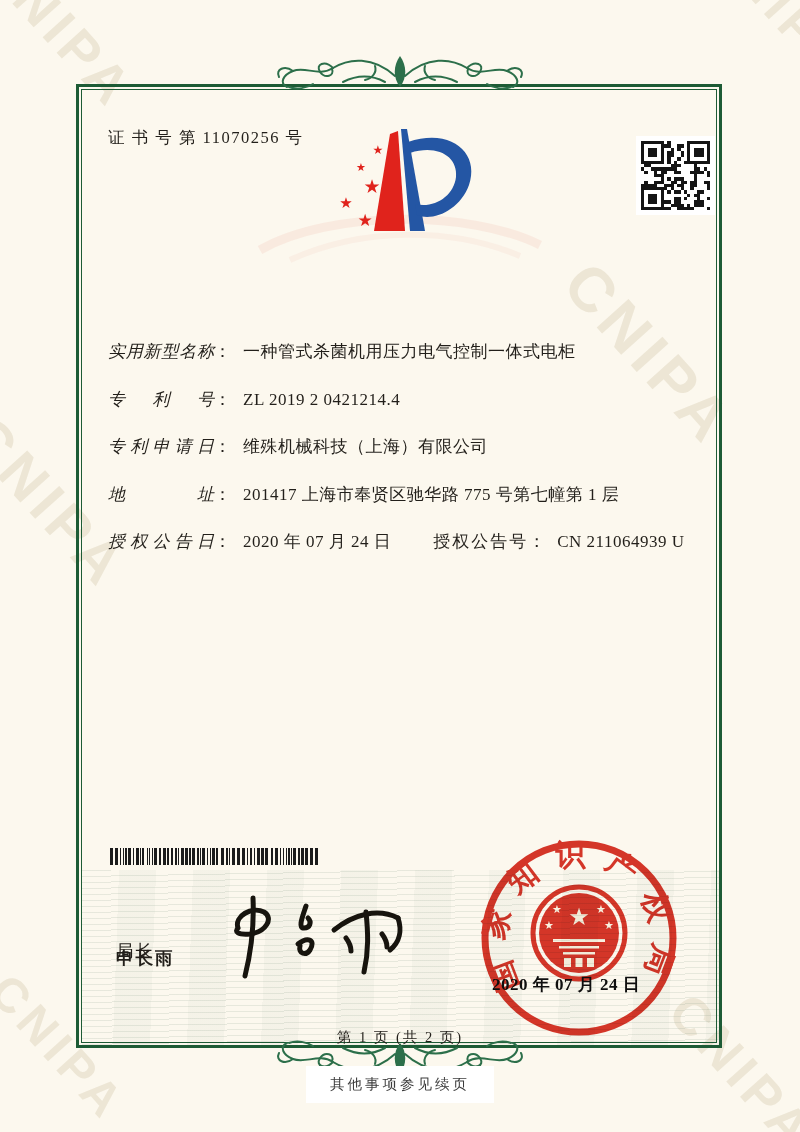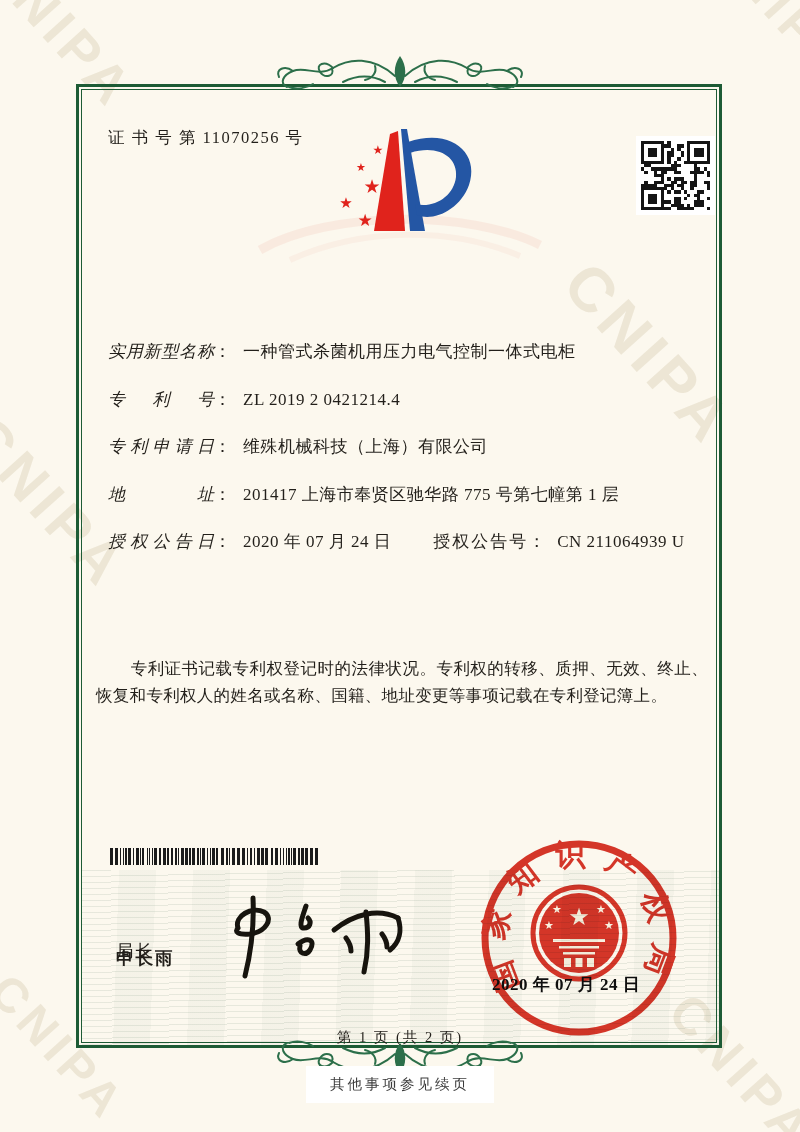--- a/index.html
+++ b/index.html
@@ -630,21 +630,20 @@
     </div>
     <div class="field-row">
       <span class="lbl">地址</span><span class="colon">：</span><span class="val">201417 上海市奉贤区驰华路 775 号第七幢第 1 层</span>
     </div>
     <div class="field-row">
       <span class="lbl">授权公告日</span><span class="colon">：</span><span class="val">2020 年 07 月 24 日</span><span class="lbl2">授权公告号</span><span class="colon">：</span><span class="val">CN 211064939 U</span>
     </div>
   </div>
 
   <div class="bodytext">
-    <p>专利证书记载专利权登记时的法律状况。专利权的转移、质押、无效、终止、恢复和专利权人的姓名或名称、国籍、地址变更等事项记载在专利登记簿上。</p>
   </div>
 
   <div class="barcode" id="barcode">
       <i style="width:3px;margin-right:2px"></i>
       <i style="width:3px;margin-right:2px"></i>
       <i style="width:1px;margin-right:2px"></i>
       <i style="width:1px;margin-right:1px"></i>
       <i style="width:2px;margin-right:1px"></i>
       <i style="width:3px;margin-right:2px"></i>
       <i style="width:1px;margin-right:2px"></i>

